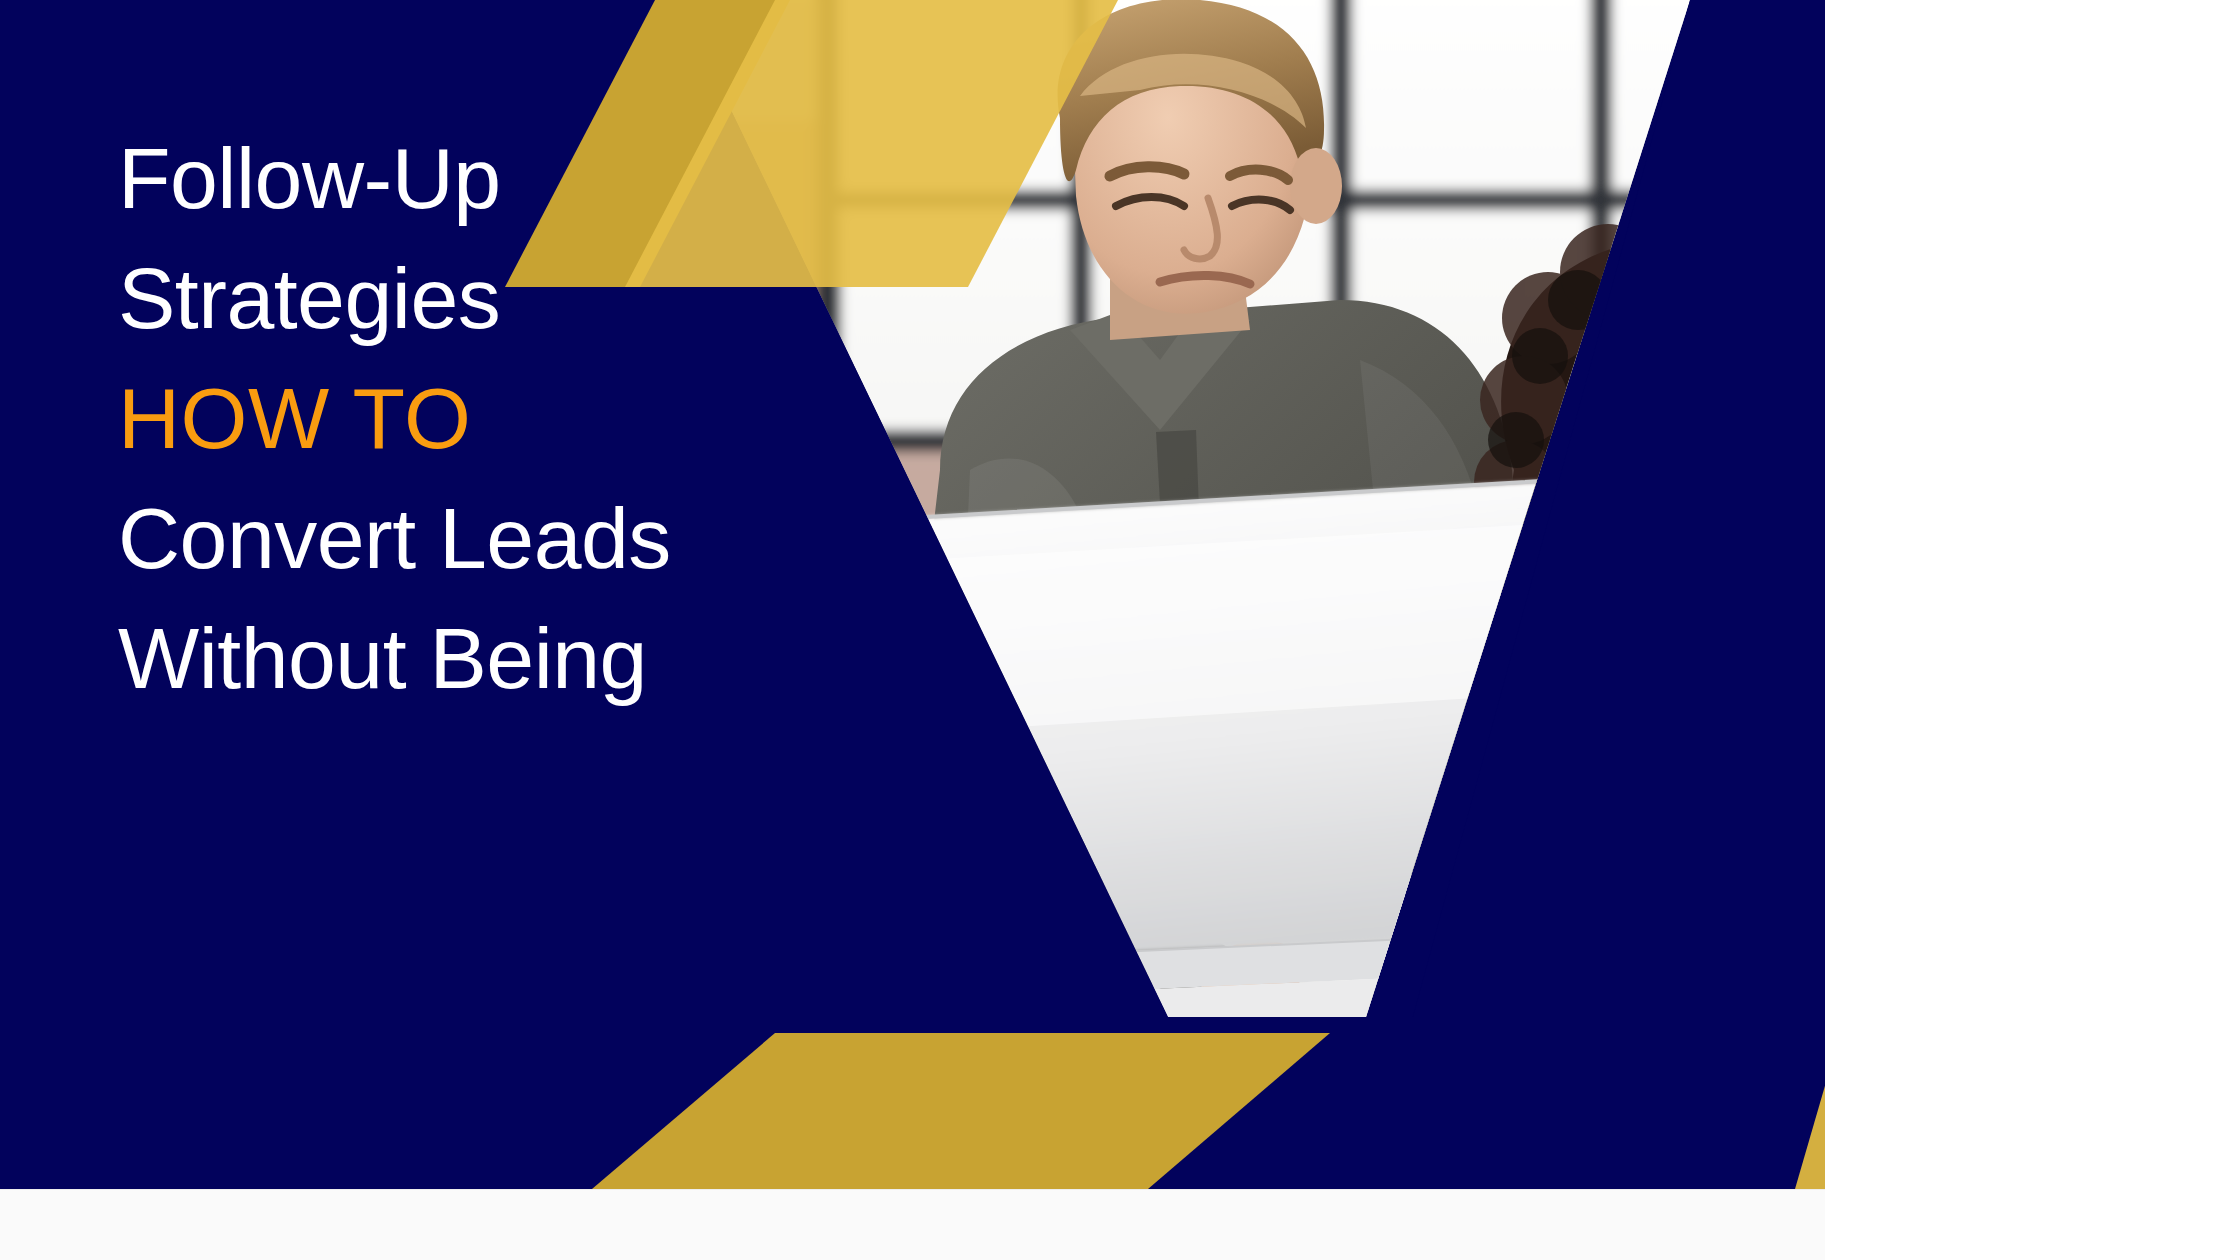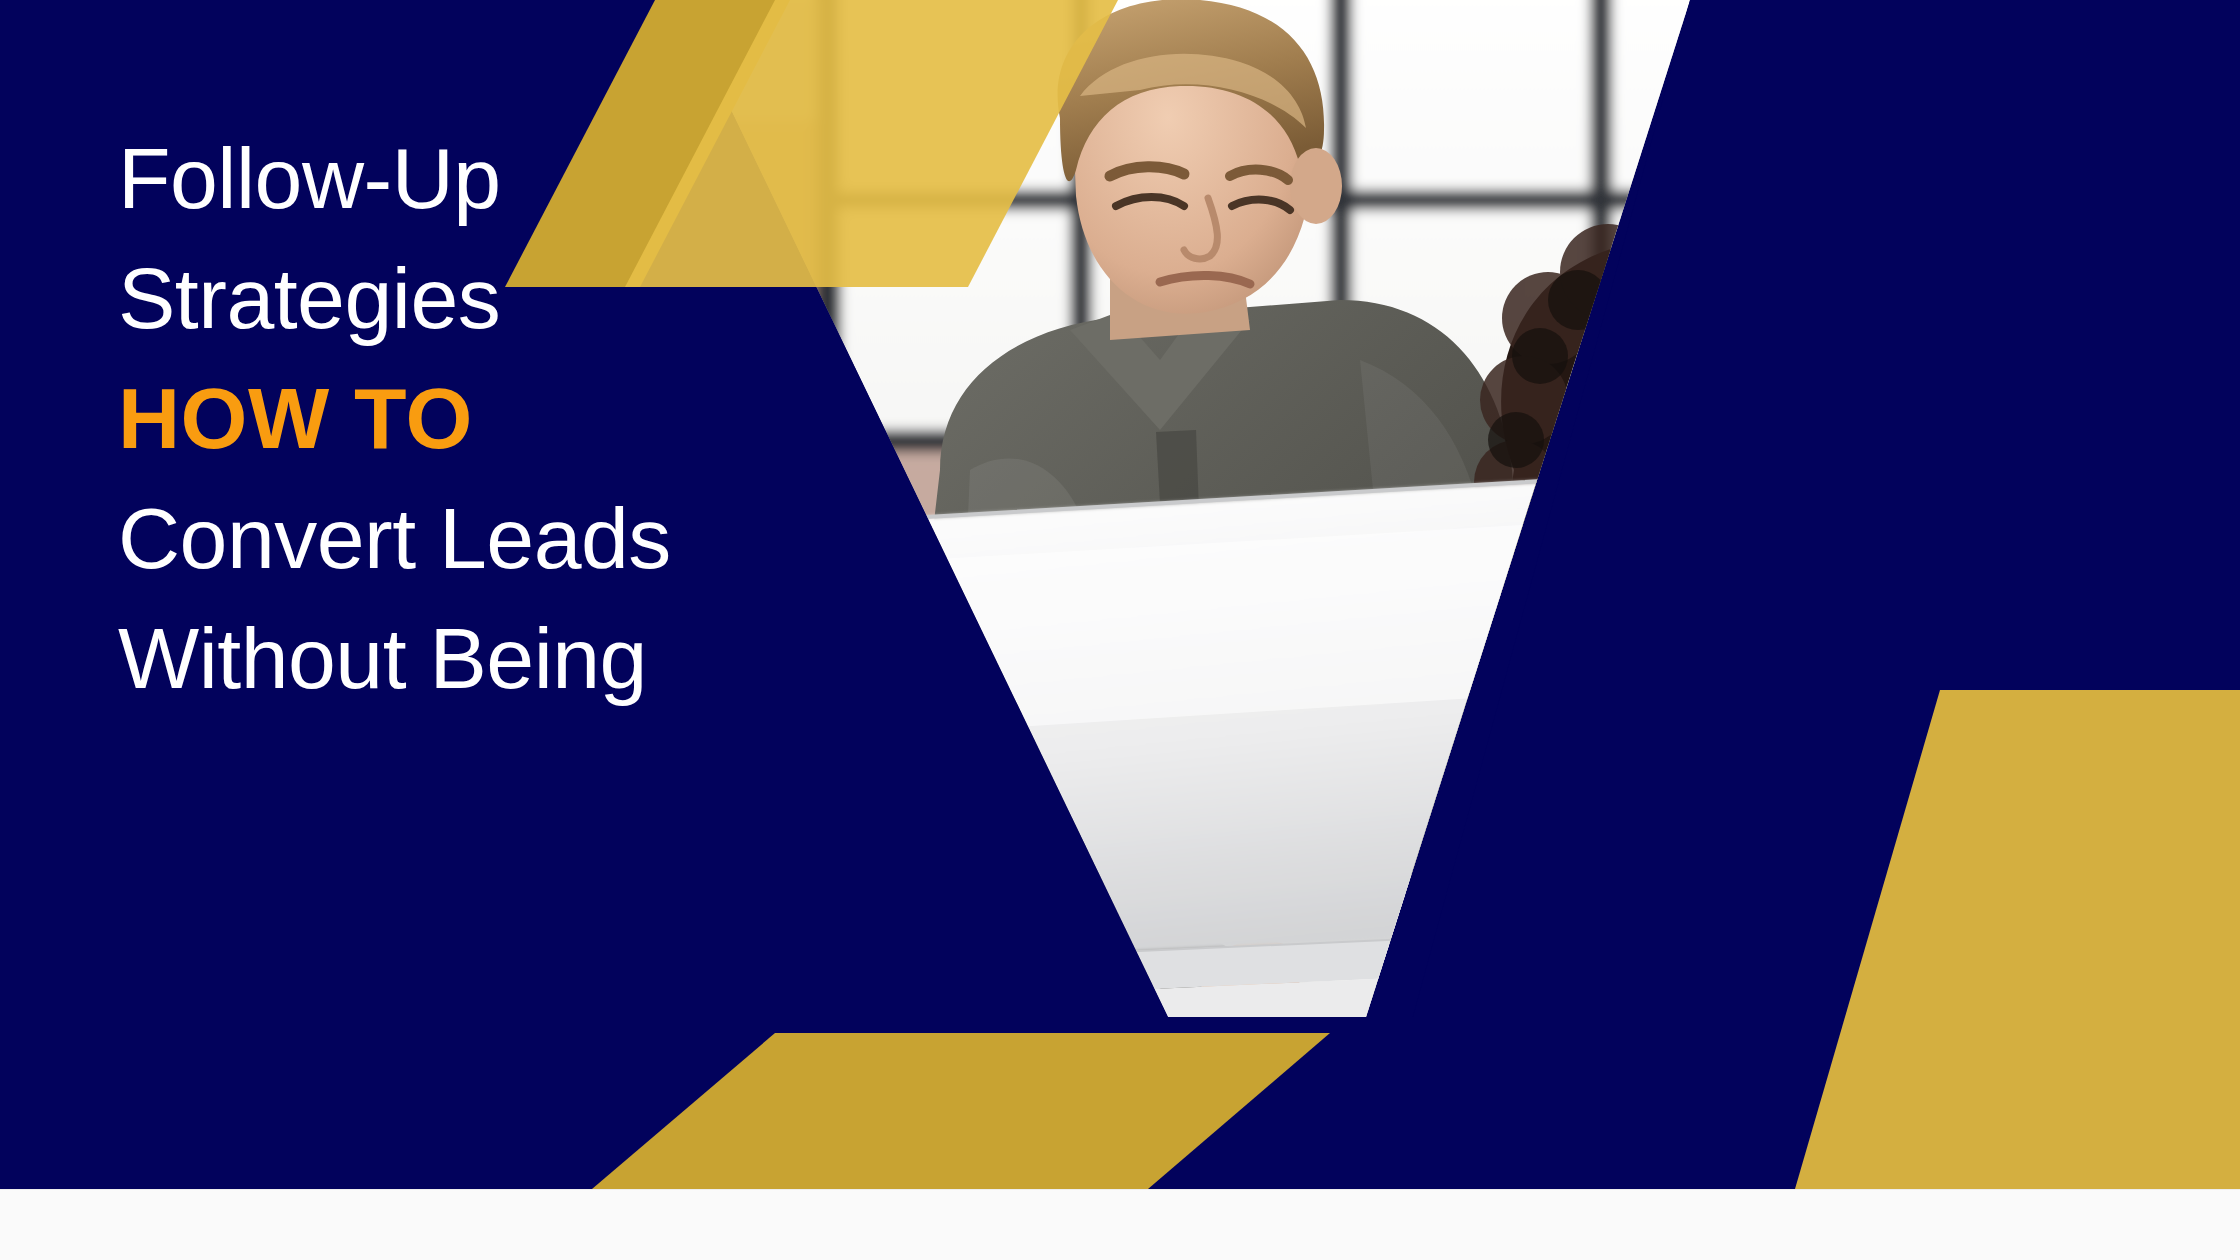--- a/index.html
+++ b/index.html
@@ -5,21 +5,21 @@
   html, body {
     margin: 0;
     padding: 0;
     background: #ffffff;
   }
   body {
     font-family: "Liberation Sans", sans-serif;
   }
   #stage {
     position: relative;
-    width: 2240px;
+    width: 1825px;
     height: 1260px;
     overflow: hidden;
     background: #7f1d1d;
   }
 
   
   .navy-panel {
     position: absolute;
     left: 0;
     top: 0;
@@ -111,21 +111,21 @@
   .hl-line {
     display: block;
     font-size: 86px;
     line-height: 120px;
     color: #ffffff;
     font-weight: 400;
     letter-spacing: -0.5px;
     white-space: nowrap;
   }
   .hl-line.accent {
-    font-weight: 700;
+    font-weight: 400;
     color: #f99c10;
     letter-spacing: 0.5px;
   }
 
   
   .bottom-strip {
     position: absolute;
     left: 0;
     top: 1189px;
     width: 2240px;

